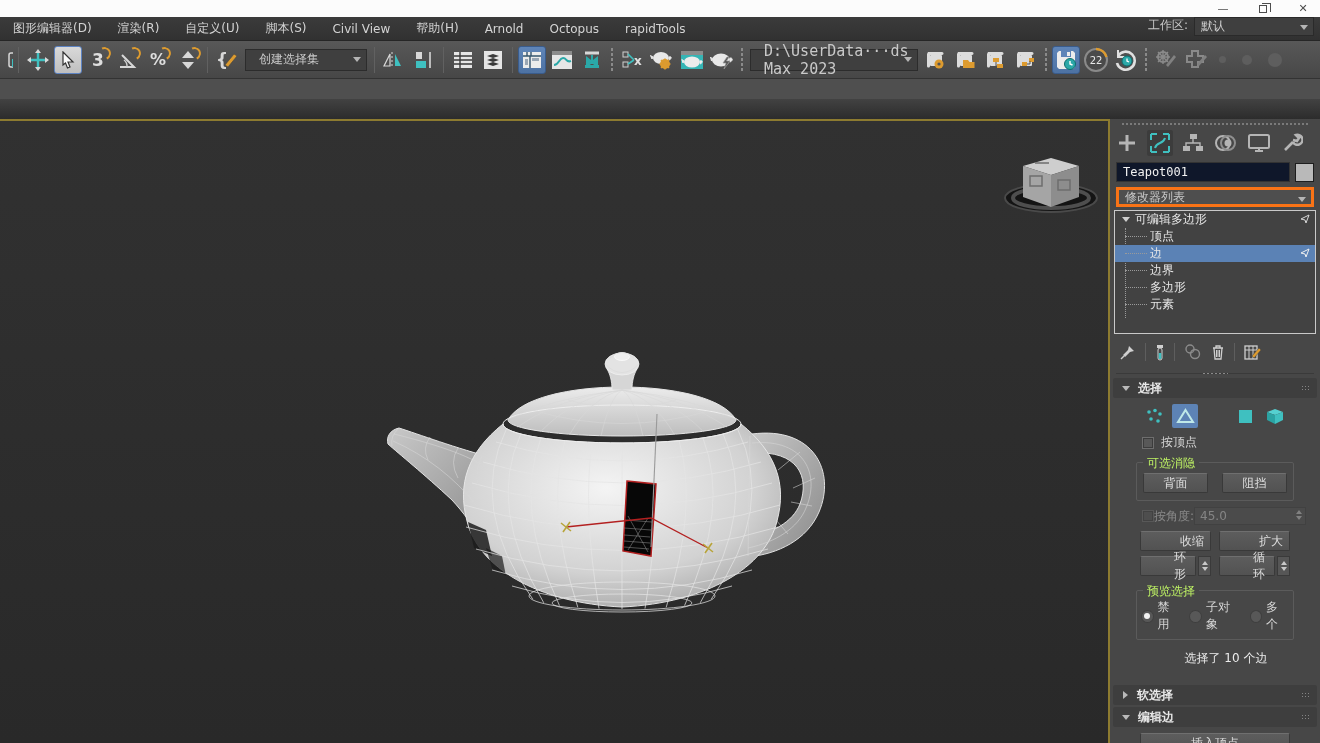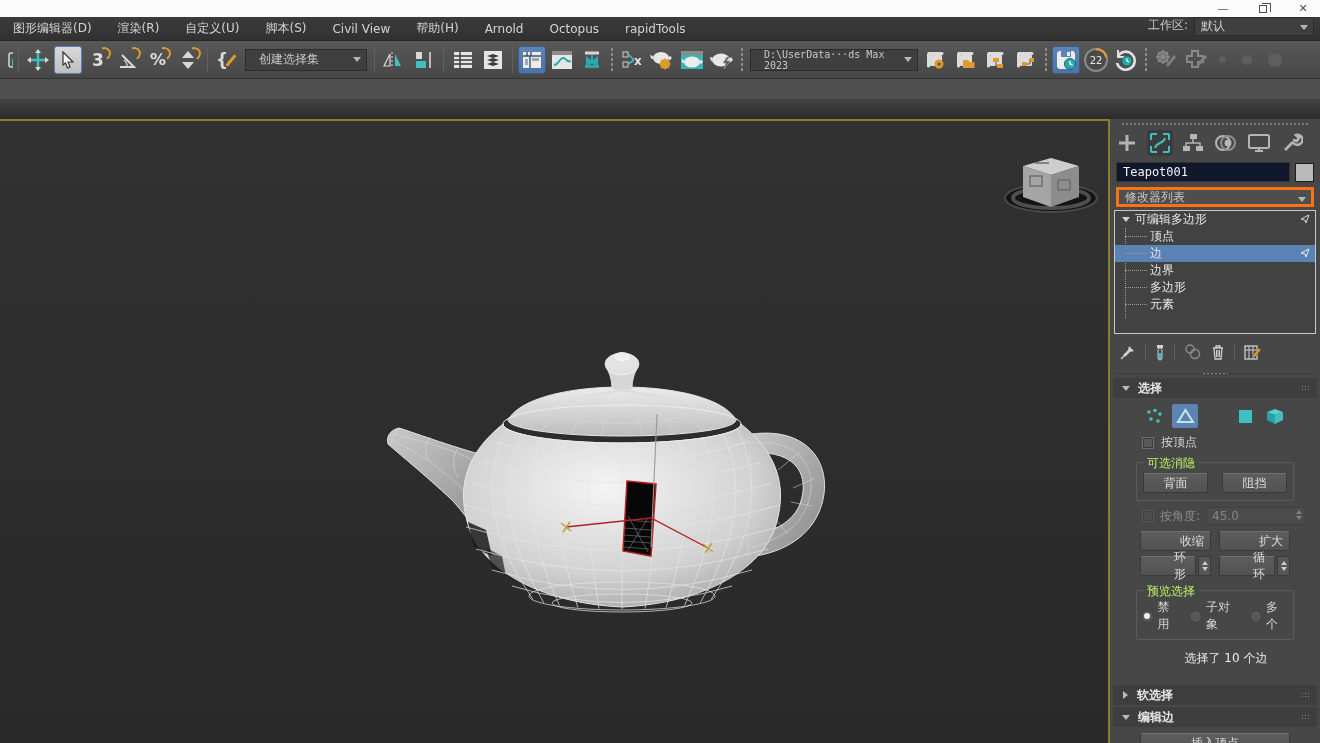--- a/index.html
+++ b/index.html
@@ -113,21 +113,21 @@
     justify-content:center; }
   .two-col { display:flex; gap:8px; padding:2px 30px; }
   .two-col .btn { flex:1;padding-left:33px; }
   .spin { width:13px; height:20px; background:#565656; border:1px solid #3a3a3a; display:flex;
     flex-direction:column; align-items:center; justify-content:center; gap:2px; }
   .sp-u { width:0;height:0;border-left:3px solid transparent;border-right:3px solid transparent;
     border-bottom:4px solid #c9c9c9;}
   .sp-d { width:0;height:0;border-left:3px solid transparent;border-right:3px solid transparent;
     border-top:4px solid #c9c9c9;}
   .disabled { opacity:0.45; }
-  .angle-row { display:flex; align-items:center; gap:6px; padding:4px 14px 2px 32px; }
+  .angle-row { display:flex; align-items:center; padding:4px 14px 2px 32px; }
   .angle-field { flex:1; height:18px; background:#505050; border:1px solid #3a3a3a; display:flex;
     align-items:center; padding:0 5px; color:#cfcfcf; position:relative;}
   .radio-row { display:flex; align-items:center; gap:4px; }
   .radio { width:13px; height:13px; border-radius:50%; background:#585858; border:1px solid #3f3f3f;
     display:flex; align-items:center; justify-content:center; }
   .radio.on:after { content:""; width:6px; height:6px; border-radius:50%; background:#f2f2f2; }
   .status-line { text-align:center; padding:8px 0 2px 22px; color:#ececec; }
 </style>
 </head>
 <body>
@@ -291,21 +291,21 @@
         </svg>
     </div>
     <div class="ti">
       <svg width="24" height="22">
           <ellipse cx="11" cy="11" rx="9" ry="6.5" fill="#e8e8e8"></ellipse>
           <path d="M2.5 10 L0.5 8 L1.5 12 Z M20 9 C23 8.5 23 12 20 13" fill="#e8e8e8" stroke="#e8e8e8"></path>
           <path d="M17 8 L13 14 H16 L14 20 L20 12 H16.5 L19 8 Z" fill="#555" stroke="#999" stroke-width="0.7"></path>
         </svg>
     </div>
     <div class="tdots"></div>
-    <div class="tb-drop" style="width:168px;font-family:'DejaVu Sans Mono','Liberation Mono',monospace;font-size:10px">
+    <div class="tb-drop" style="width:168px;font-family:'DejaVu Sans Mono','Liberation Mono',monospace;font-size:15px">
       <span>D:\UserData···ds Max 2023</span>
       <span class="arr-dn"></span>
     </div>
     <div class="ti">
       <svg width="24" height="22">
           <path d="M4 3 H18 C20 3 20 6 18 6 H6 V17 C6 19 3 19 3 17 V5" fill="#dcdcdc"></path>
           <rect x="6" y="6" width="12" height="11" rx="1" fill="#dcdcdc"></rect>
           <circle cx="15" cy="15" r="4.5" fill="#dd9b2f"></circle>
           <circle cx="15" cy="15" r="1.6" fill="#555"></circle>
         </svg>

